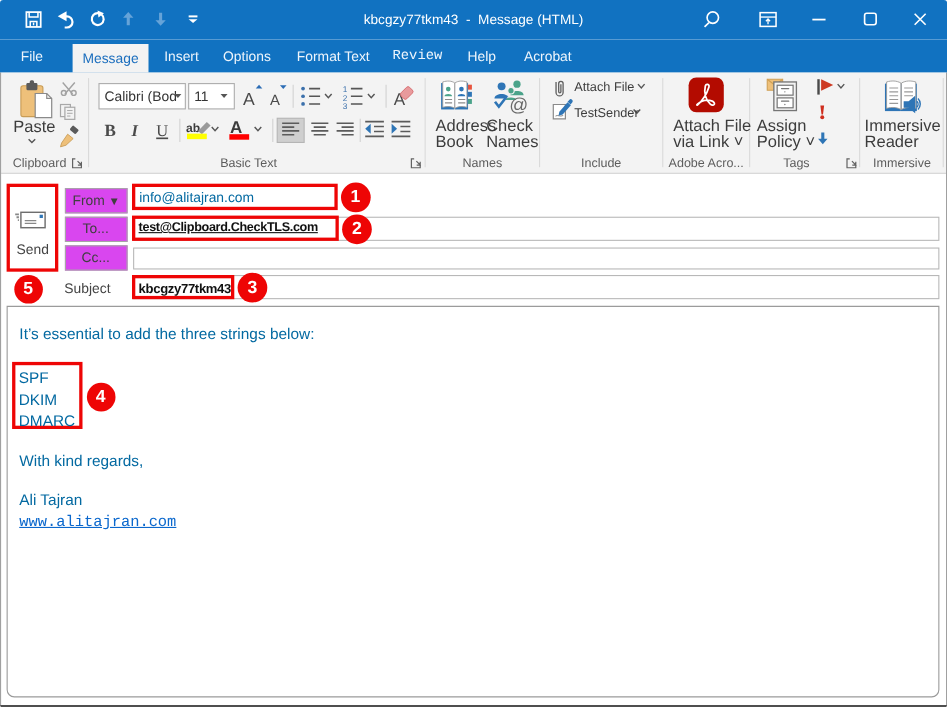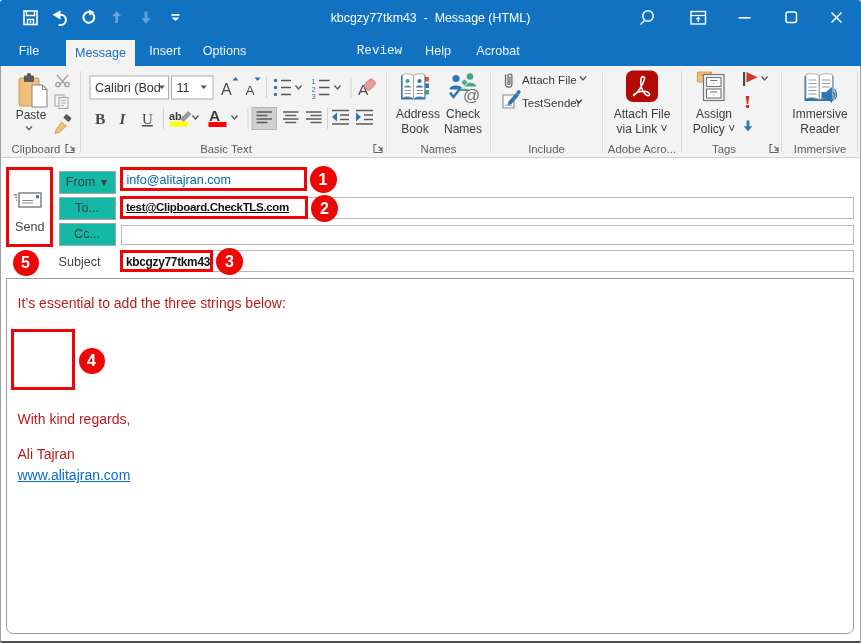--- a/index.html
+++ b/index.html
@@ -8,27 +8,27 @@
 #titlebar { position:absolute; left:0; top:0; width:861px; height:36px; background:#1172c1; border-radius:3px 3px 0 0; }
 #tabsrow { position:absolute; left:0; top:36px; width:861px; height:30px; background:#1172c1; }
 .tab { position:absolute; top:36px; height:30px; line-height:30px; color:#eef5fc; font-size:12.6px; text-align:center; }
 #tabmsg { position:absolute; left:66px; top:40px; width:69px; height:26px; background:#f3f3f3; color:#1d6fbe; font-size:12.6px; text-align:center; line-height:26px; }
 #wtitle { position:absolute; top:0; left:0; width:861px; height:36px; line-height:37px; color:#fff; font-size:12.4px; text-align:center; }
 #ribbon { position:absolute; left:1px; top:66px; width:859px; height:91px; background:#f3f3f3; }
 #ribbonline { position:absolute; left:1px; top:157px; width:859px; height:1px; background:#d0d0d0; }
 .vsep { position:absolute; width:1px; background:#dadada; top:71px; height:81px; }
 .glabel { position:absolute; top:142px; height:14px; line-height:14px; font-size:11.4px; color:#5d5d5d; text-align:center; white-space:nowrap; }
 .rtext { position:absolute; font-size:11.6px; color:#3c3c3c; white-space:nowrap; }
-.icontext { position:absolute; font-size:12px; line-height:15.5px; color:#3c3c3c; text-align:center; white-space:nowrap; }
-.fbtn { position:absolute; left:58.5px; width:57px; height:23px; background:#14b8a6; border:1px solid #a6a6a6; font-size:12.6px; color:#3f3f3f; text-align:center; line-height:21px; }
+.icontext { position:absolute; font-size:15px; line-height:15.5px; color:#3c3c3c; white-space:nowrap; }
+.fbtn { position:absolute; left:58.5px; width:57px; height:23px; background:#d946ef; border:1px solid #a6a6a6; font-size:12.6px; color:#3f3f3f; text-align:center; line-height:21px; }
 .finput { position:absolute; left:121px; width:733px; background:#fff; border:1px solid #b8b8b8; }
 .redbox { position:absolute; border:3px solid #ee0505; }
 .badge { position:absolute; background:#ee0505; border-radius:50%; color:#fff; font-weight:bold; text-align:center; font-size:16px; }
 #mailbody { position:absolute; left:6px; top:278px; width:848px; height:356px; background:#fff; border:1px solid #9b9b9b; border-radius:0 0 7px 7px; }
-.btext { position:absolute; font-size:14px; color:#b91c1c; white-space:nowrap; }
+.btext { position:absolute; font-size:14px; color:#0369a1; white-space:nowrap; }
 #bottombar { position:absolute; left:0px; top:640.5px; width:861px; height:2.2px; background:#4f4f4f; border-radius:0 0 6px 6px; }
 .eleft { position:absolute; left:0; top:66px; width:1px; height:575px; background:#a0a0a0; }
 .eright { position:absolute; left:860px; top:66px; width:1px; height:575px; background:#a0a0a0; }
 svg { position:absolute; overflow:visible; }
 </style>
 </head>
 <body>
 <div id="win">
   <div id="titlebar"></div>
   <div id="tabsrow"></div>
@@ -71,20 +71,21 @@
 
     <rect x="786" y="12" width="10.5" height="10.5" rx="2" stroke="#fff" stroke-width="1.5" fill="none"></rect>
 
     <path d="M831.5 12.5 L841.5 22.5 M841.5 12.5 L831.5 22.5" stroke="#fff" stroke-width="1.5" fill="none"></path>
   </svg>
 
   <div id="tabmsg">Message</div>
   <div class="tab" style="left:10px; width:38px;">File</div>
   <div class="tab" style="left:143px; width:44px;">Insert</div>
   <div class="tab" style="left:196px; width:57px;">Options</div>
+  <div class="tab" style="left:262px; width:82px;">Format Text</div>
   <div class="tab" style="left:352px; width:55px;font-family:Liberation Mono, monospace;">Review</div>
   <div class="tab" style="left:416px; width:44px;">Help</div>
   <div class="tab" style="left:468px; width:60px;">Acrobat</div>
   <div id="ribbon"></div>
   <div id="ribbonline"></div>
 
   <div class="vsep" style="left:80px;"></div>
   <div class="vsep" style="left:386px;"></div>
   <div class="vsep" style="left:490px;"></div>
   <div class="vsep" style="left:602px;"></div>
@@ -325,20 +326,21 @@
   <div class="redbox" style="left:120px; top:196px; width:187.5px; height:23px;"></div>
   <div class="rtext" style="left:126px; top:201px; font-size:11.5px; letter-spacing:-0.32px; color:#111; font-weight:bold; text-decoration:underline;">test@Clipboard.CheckTLS.com</div>
   <div class="badge" style="left:311px; top:194.5px; width:27px; height:27px; line-height:27px;">2</div>
   <div class="redbox" style="left:120px; top:250px; width:93px; height:22px;"></div>
   <div class="rtext" style="left:126px; top:255px; font-size:11.9px; letter-spacing:-0.3px; color:#111; font-weight:bold;">kbcgzy77tkm43</div>
   <div class="badge" style="left:216px; top:248px; width:27px; height:27px; line-height:27px;">3</div>
 
   <div id="mailbody"></div>
   <div class="btext" style="left:17.6px; top:295px;">It’s essential to add the three strings below:</div>
   <div class="redbox" style="left:11px; top:329px; width:64px; height:61px;"></div>
+  <div class="btext" style="left:17px; top:334px; line-height:19.6px;">SPF<br>DKIM<br>DMARC</div>
   <div class="badge" style="left:78.5px; top:347.5px; width:26px; height:26px; line-height:26px;">4</div>
   <div class="btext" style="left:17.5px; top:410.5px;">With kind regards,</div>
   <div class="btext" style="left:17.5px; top:446px;">Ali Tajran</div>
-  <div class="btext" style="left:17.5px; top:467px; color:#0b68cd; text-decoration:underline;">www.alitajran.com</div>
+  <div class="btext" style="left:17.5px; top:467px; color:#0b68cd; text-decoration:underline;font-family:Liberation Mono, monospace;">www.alitajran.com</div>
   <div class="eleft"></div>
   <div class="eright"></div>
   <div id="bottombar"></div>
 </div>
 
 </body></html>

